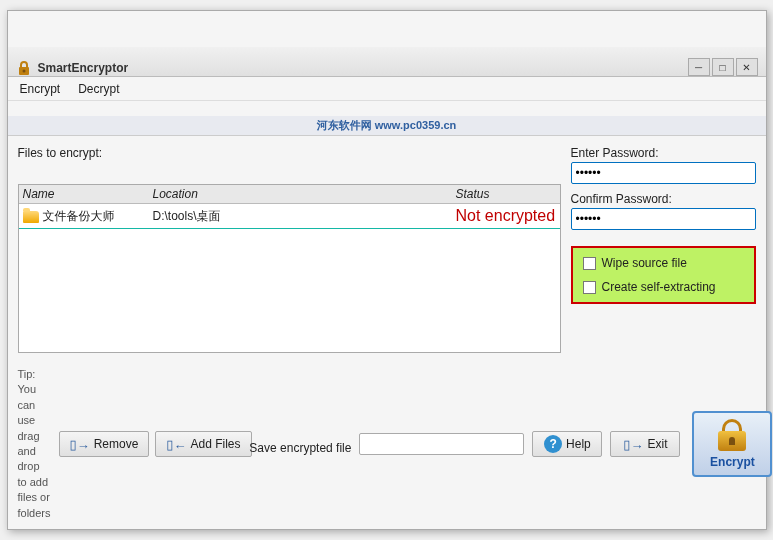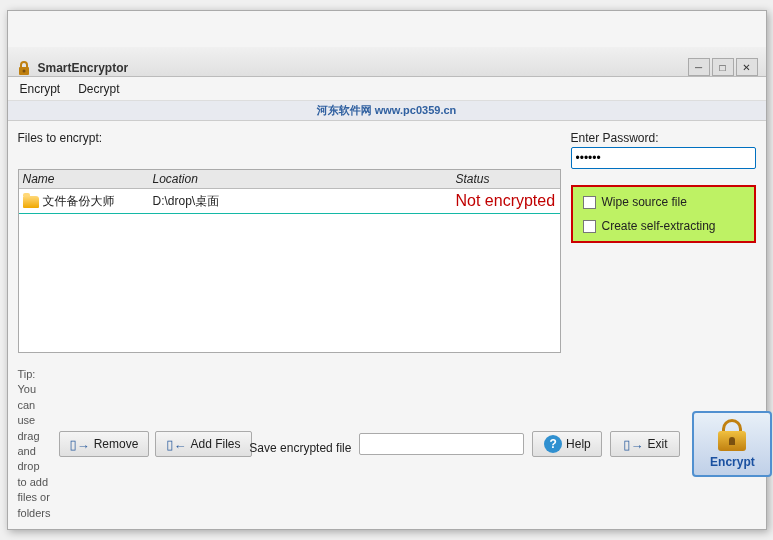--- a/index.html
+++ b/index.html
@@ -79,20 +79,21 @@
     }
 
     .watermark-bar {
       background: #e8eaf0;
       text-align: center;
       font-size: 11px;
       color: #3060a0;
       padding: 2px 0;
       font-weight: bold;
       border-bottom: 1px solid #ccc;
+      margin-top: 15px;
     }
 
     .content {
       display: flex;
       flex: 1;
       padding: 10px;
       gap: 10px;
       overflow: hidden;
     }
 
@@ -380,29 +381,33 @@
         <div class="files-table-header">
           <div class="col-name">Name</div>
           <div class="col-location">Location</div>
           <div class="col-status">Status</div>
         </div>
         <div class="files-table-row">
           <div class="cell-name">
             <span class="folder-icon"></span>
             <span>文件备份大师</span>
           </div>
-          <div class="cell-location">D:\drop\桌面</div>
+          <div class="cell-location">D:\tools\桌面</div>
           <div class="cell-status">Not encrypted</div>
         </div>
       </div>
     </div>
 
     <div class="right-panel">
       <div>
         <div class="password-label">Enter Password:</div>
+        <input type="password" class="password-input" value="123456" style="">
+      </div>
+      <div>
+        <div class="password-label">Confirm Password:</div>
         <input type="password" class="password-input" value="123456" style="">
       </div>
 
       <div class="checkbox-group">
         <label class="checkbox-row">
           <input type="checkbox" class="checkbox-input" style="">
           <span>Wipe source file</span>
         </label>
         <label class="checkbox-row">
           <input type="checkbox" class="checkbox-input" style="">

